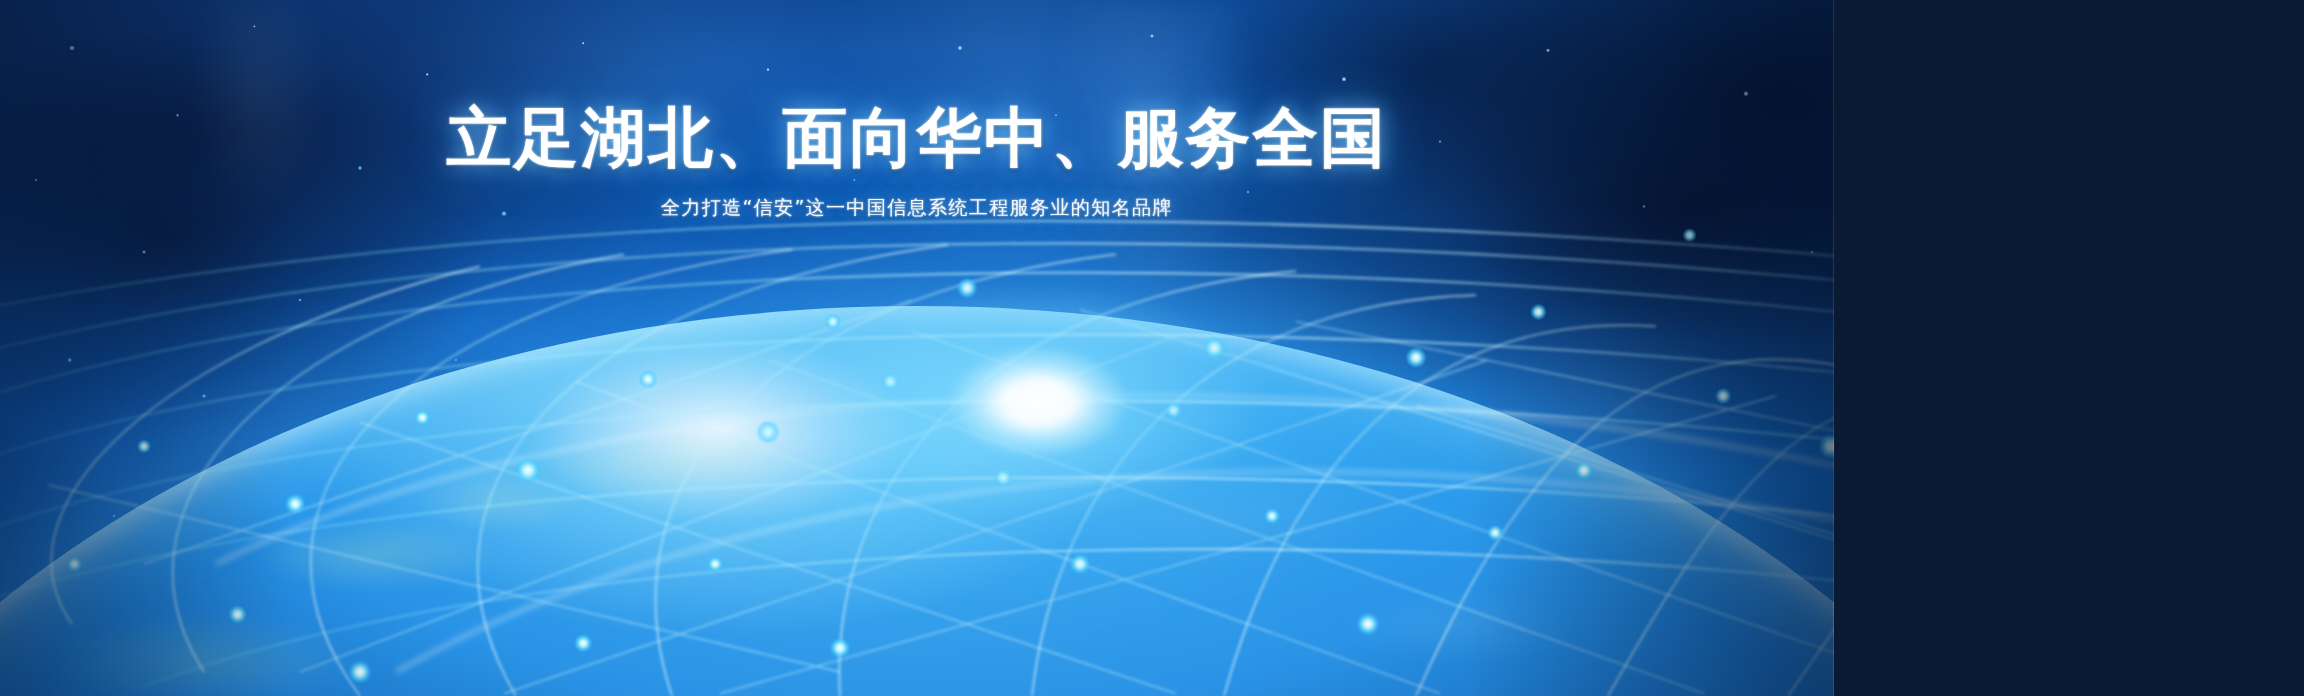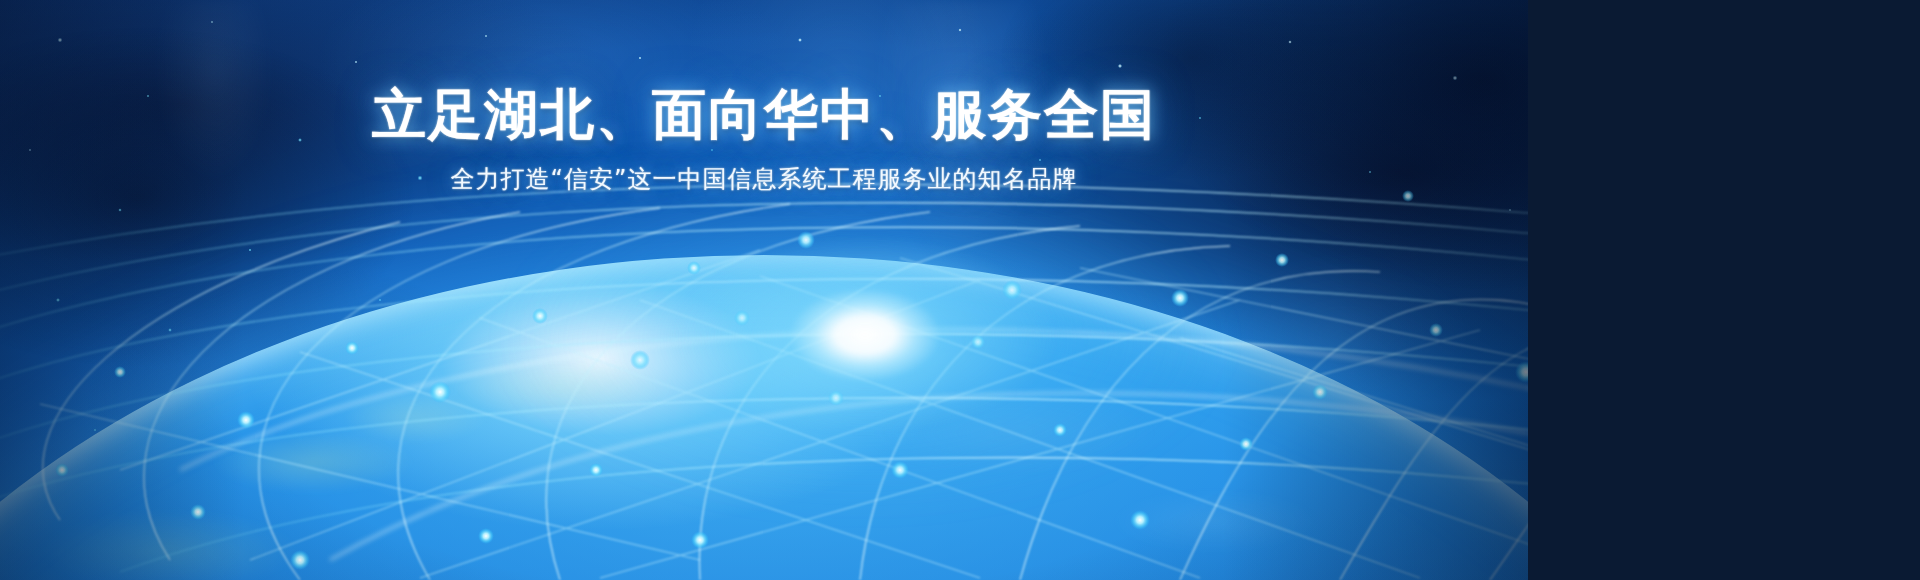--- a/index.html
+++ b/index.html
@@ -162,21 +162,21 @@
       0 0 2px rgba(255,255,255,0.9),
       0 0 16px rgba(120,205,255,0.85),
       0 0 38px rgba(60,160,255,0.65),
       0 2px 6px rgba(4,28,70,0.75);
     margin: 0;
     white-space: nowrap;
   }
 
   .subhead {
     margin: 20px 0 0 0;
-    font-size: 24px;
+    font-size: 16px;
     font-weight: 400;
     letter-spacing: 1px;
     color: #f2f9ff;
     text-shadow:
       0 0 2px rgba(255,255,255,0.85),
       0 0 12px rgba(110,195,255,0.8),
       0 0 26px rgba(50,150,245,0.5),
       0 1px 4px rgba(4,28,70,0.7);
     white-space: nowrap;
   }

